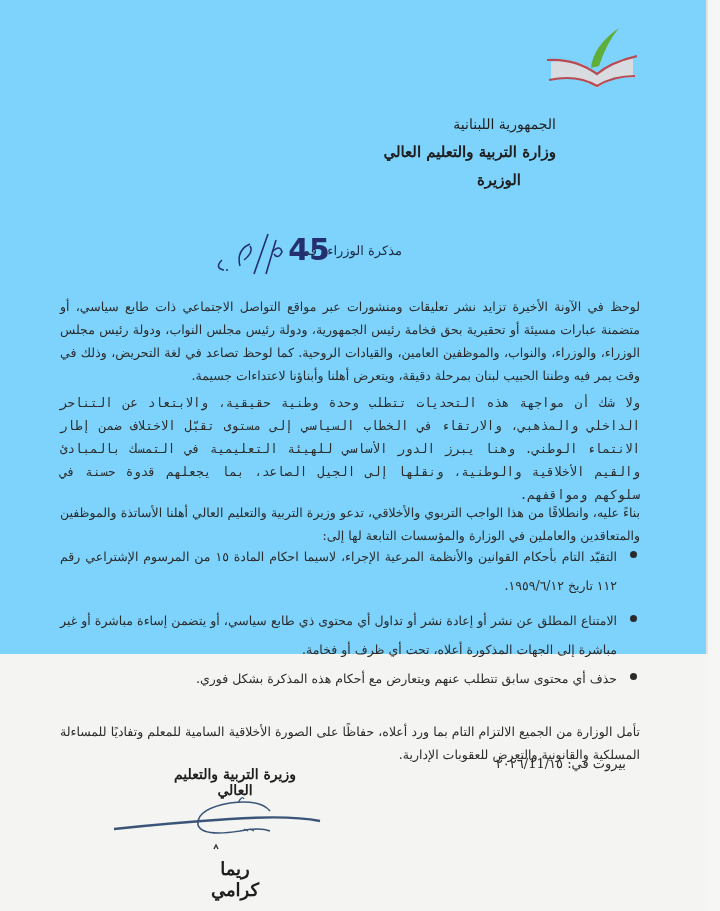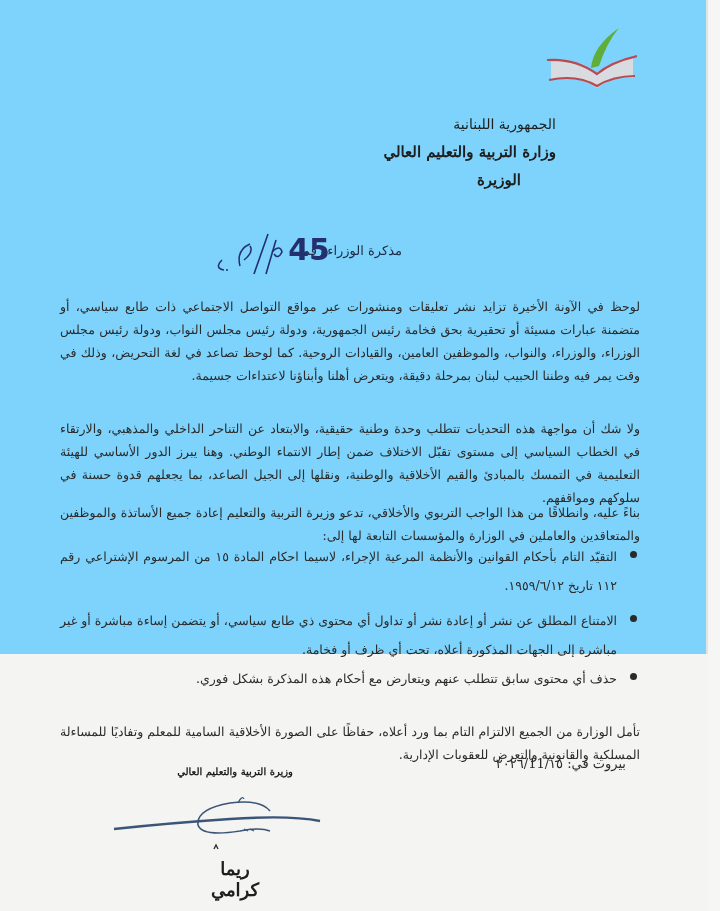--- a/index.html
+++ b/index.html
@@ -35,32 +35,32 @@
     .memo-label { position: absolute; right: 18px; top: 13px; font-size: 13px; color: #1f2a44; }
     .memo-num { position: absolute; right: 90px; top: 2px; font-size: 30px; font-weight: bold; color: #23306d; font-family: "DejaVu Sans", sans-serif; }
     .memo-hand { position: absolute; left: 0; top: 0; }
 
     .body-text {
       position: absolute; left: 60px; width: 580px;
       direction: rtl; text-align: justify;
       font-size: 12.5px; line-height: 23px; color: #2b2b2b;
     }
     .p1 { top: 282px; }
-    .p2 { top: 404px; }
+    .p2 { top: 380px; font-family: Liberation Mono, monospace; }
     .p3 { top: 488px; }
     .bullets { position: absolute; left: 60px; width: 585px; top: 542px; direction: rtl; margin: 0; padding: 0; list-style: none; font-size: 12.5px; color: #2b2b2b; }
     .bullets li { position: relative; padding-right: 28px; line-height: 29px; margin-bottom: 6px; text-align: justify; }
     .bullets li .dot {
       position: absolute; right: 8px; top: 9px; width: 7px; height: 7px; border-radius: 50%; background: #2a2a2a;
     }
     .bullets li.b3 { margin-top: -6px; }
     .p4 { top: 707px; }
     .date { position: absolute; right: 80px; top: 756px; direction: rtl; font-size: 13px; color: #2b2b2b; }
     .sign-block { position: absolute; left: 110px; top: 760px; width: 250px; height: 130px; }
-    .sign-title { position: absolute; left: 55px; top: 6px; width: 140px; text-align: center; direction: rtl; font-weight: bold; font-size: 10px; color: #1e1e1e; }
+    .sign-title { position: absolute; left: 55px; top: 6px; width: 140px; text-align: center; direction: rtl; font-weight: bold; font-size: 14px; color: #1e1e1e; }
     .sign-name { position: absolute; left: 85px; top: 98px; width: 80px; text-align: center; direction: rtl; font-weight: bold; font-size: 18px; color: #1e1e1e; }
     .signature { position: absolute; left: 0; top: 25px; }
   </style>
 </head>
 <body>
 
 <div class="page">
 
   <svg class="logo" viewBox="0 0 100 70">
     <path d="M14 40 Q40 34 60 52 Q75 38 96 36 L96 56 Q78 52 60 66 Q40 52 14 58 Z" fill="#d8dbe0"></path>
@@ -81,21 +81,21 @@
     <svg class="memo-hand" width="100" height="50" viewBox="0 0 100 50">
       <path d="M14 40 Q4 38 12 30 M16 40 l2 0" fill="none" stroke="#23306d" stroke-width="1.5"></path>
       <path d="M30 36 Q26 20 40 14 M34 30 Q44 22 40 16" fill="none" stroke="#23306d" stroke-width="1.5"></path>
       <path d="M44 44 L58 4 M56 44 L66 10" fill="none" stroke="#23306d" stroke-width="1.6"></path>
       <path d="M62 22 Q70 14 72 22 Q68 30 64 24" fill="none" stroke="#23306d" stroke-width="1.6"></path>
     </svg>
   </div>
 
   <p class="body-text p1">لوحظ في الآونة الأخيرة تزايد نشر تعليقات ومنشورات عبر مواقع التواصل الاجتماعي ذات طابع سياسي، أو متضمنة عبارات مسيئة أو تحقيرية بحق فخامة رئيس الجمهورية، ودولة رئيس مجلس النواب، ودولة رئيس مجلس الوزراء، والوزراء، والنواب، والموظفين العامين، والقيادات الروحية. كما لوحظ تصاعد في لغة التحريض، وذلك في وقت يمر فيه وطننا الحبيب لبنان بمرحلة دقيقة، ويتعرض أهلنا وأبناؤنا لاعتداءات جسيمة.</p>
   <p class="body-text p2">ولا شك أن مواجهة هذه التحديات تتطلب وحدة وطنية حقيقية، والابتعاد عن التناحر الداخلي والمذهبي، والارتقاء في الخطاب السياسي إلى مستوى تقبّل الاختلاف ضمن إطار الانتماء الوطني. وهنا يبرز الدور الأساسي للهيئة التعليمية في التمسك بالمبادئ والقيم الأخلاقية والوطنية، ونقلها إلى الجيل الصاعد، بما يجعلهم قدوة حسنة في سلوكهم ومواقفهم.</p>
-  <p class="body-text p3">بناءً عليه، وانطلاقًا من هذا الواجب التربوي والأخلاقي، تدعو وزيرة التربية والتعليم إعادة جميع الأساتذة والموظفين والمتعاقدين والعاملين في الوزارة والمؤسسات التابعة لها إلى:</p>
+  <p class="body-text p3">بناءً عليه، وانطلاقًا من هذا الواجب التربوي والأخلاقي، تدعو وزيرة التربية والتعليم العالي أهلنا الأساتذة والموظفين والمتعاقدين والعاملين في الوزارة والمؤسسات التابعة لها إلى:</p>
 
   <ul class="bullets">
     <li><span class="dot"></span><span>التقيّد التام بأحكام القوانين والأنظمة المرعية الإجراء، لاسيما احكام المادة ١٥ من المرسوم الإشتراعي رقم ١١٢ تاريخ ١٩٥٩/٦/١٢.</span></li>
     <li><span class="dot"></span><span>الامتناع المطلق عن نشر أو إعادة نشر أو تداول أي محتوى ذي طابع سياسي، أو يتضمن إساءة مباشرة أو غير مباشرة إلى الجهات المذكورة أعلاه، تحت أي ظرف أو فخامة.</span></li>
     <li class="b3"><span class="dot"></span><span>حذف أي محتوى سابق تتطلب عنهم ويتعارض مع أحكام هذه المذكرة بشكل فوري.</span></li>
   </ul>
 
   <p class="body-text p4">تأمل الوزارة من الجميع الالتزام التام بما ورد أعلاه، حفاظًا على الصورة الأخلاقية السامية للمعلم وتفاديًا للمساءلة المسلكية والقانونية والتعرض للعقوبات الإدارية.</p>
 
   <div class="date">بيروت في: ٢٠٢٦/11/١٥</div>

